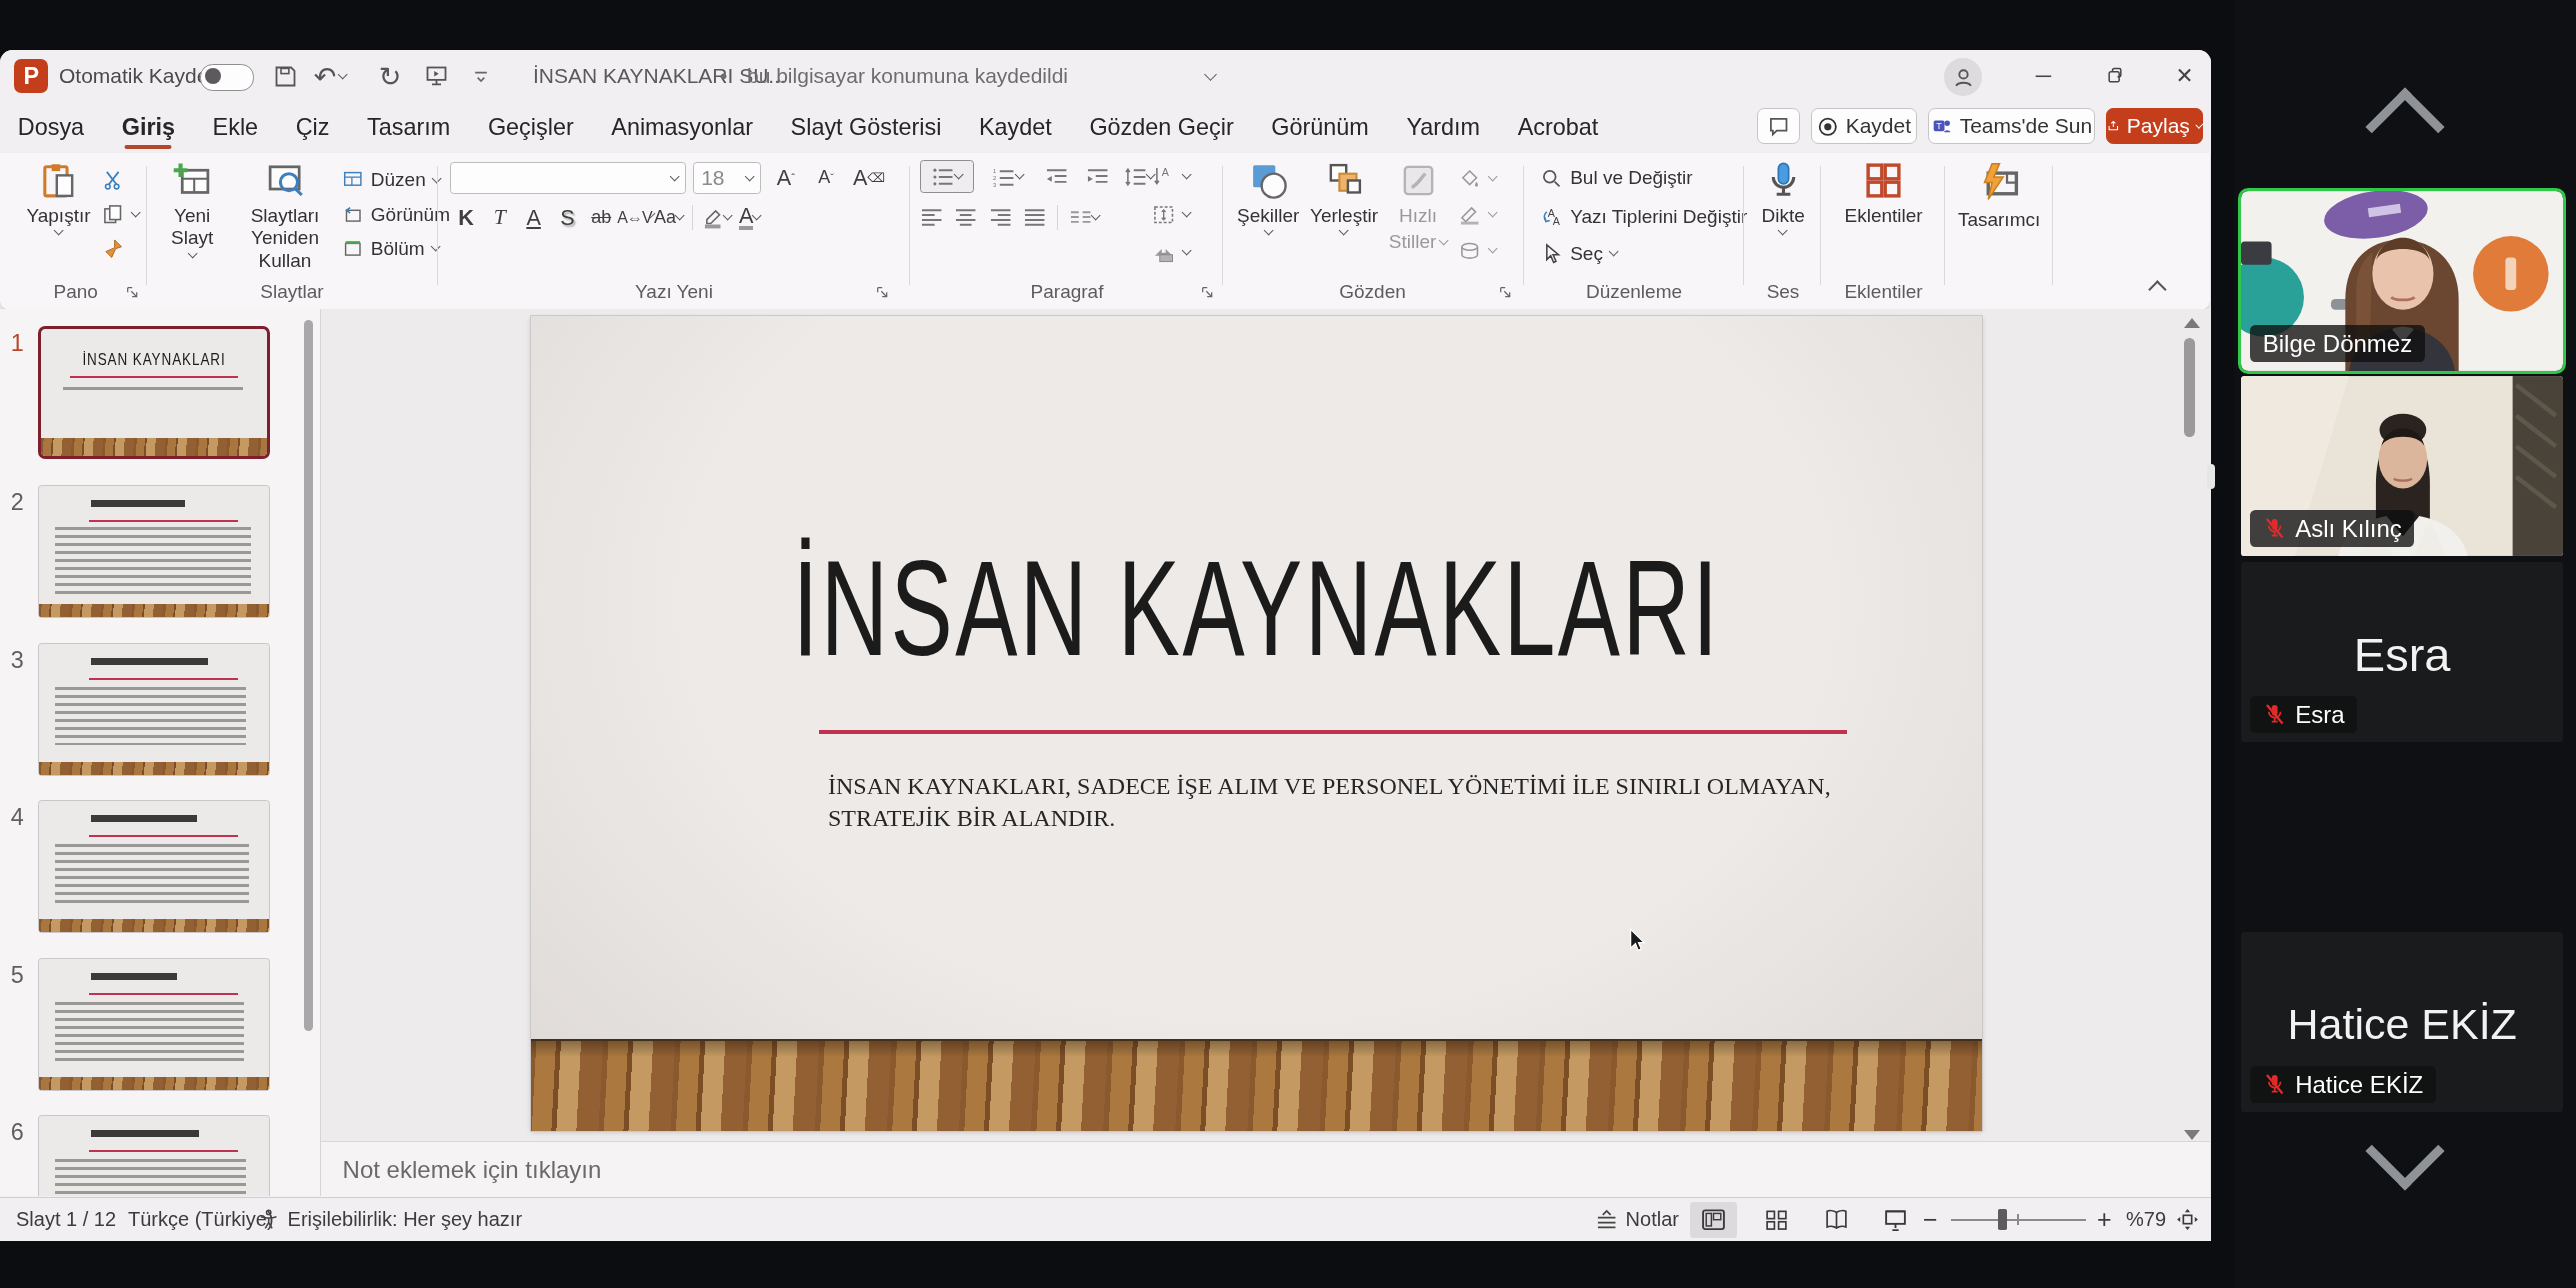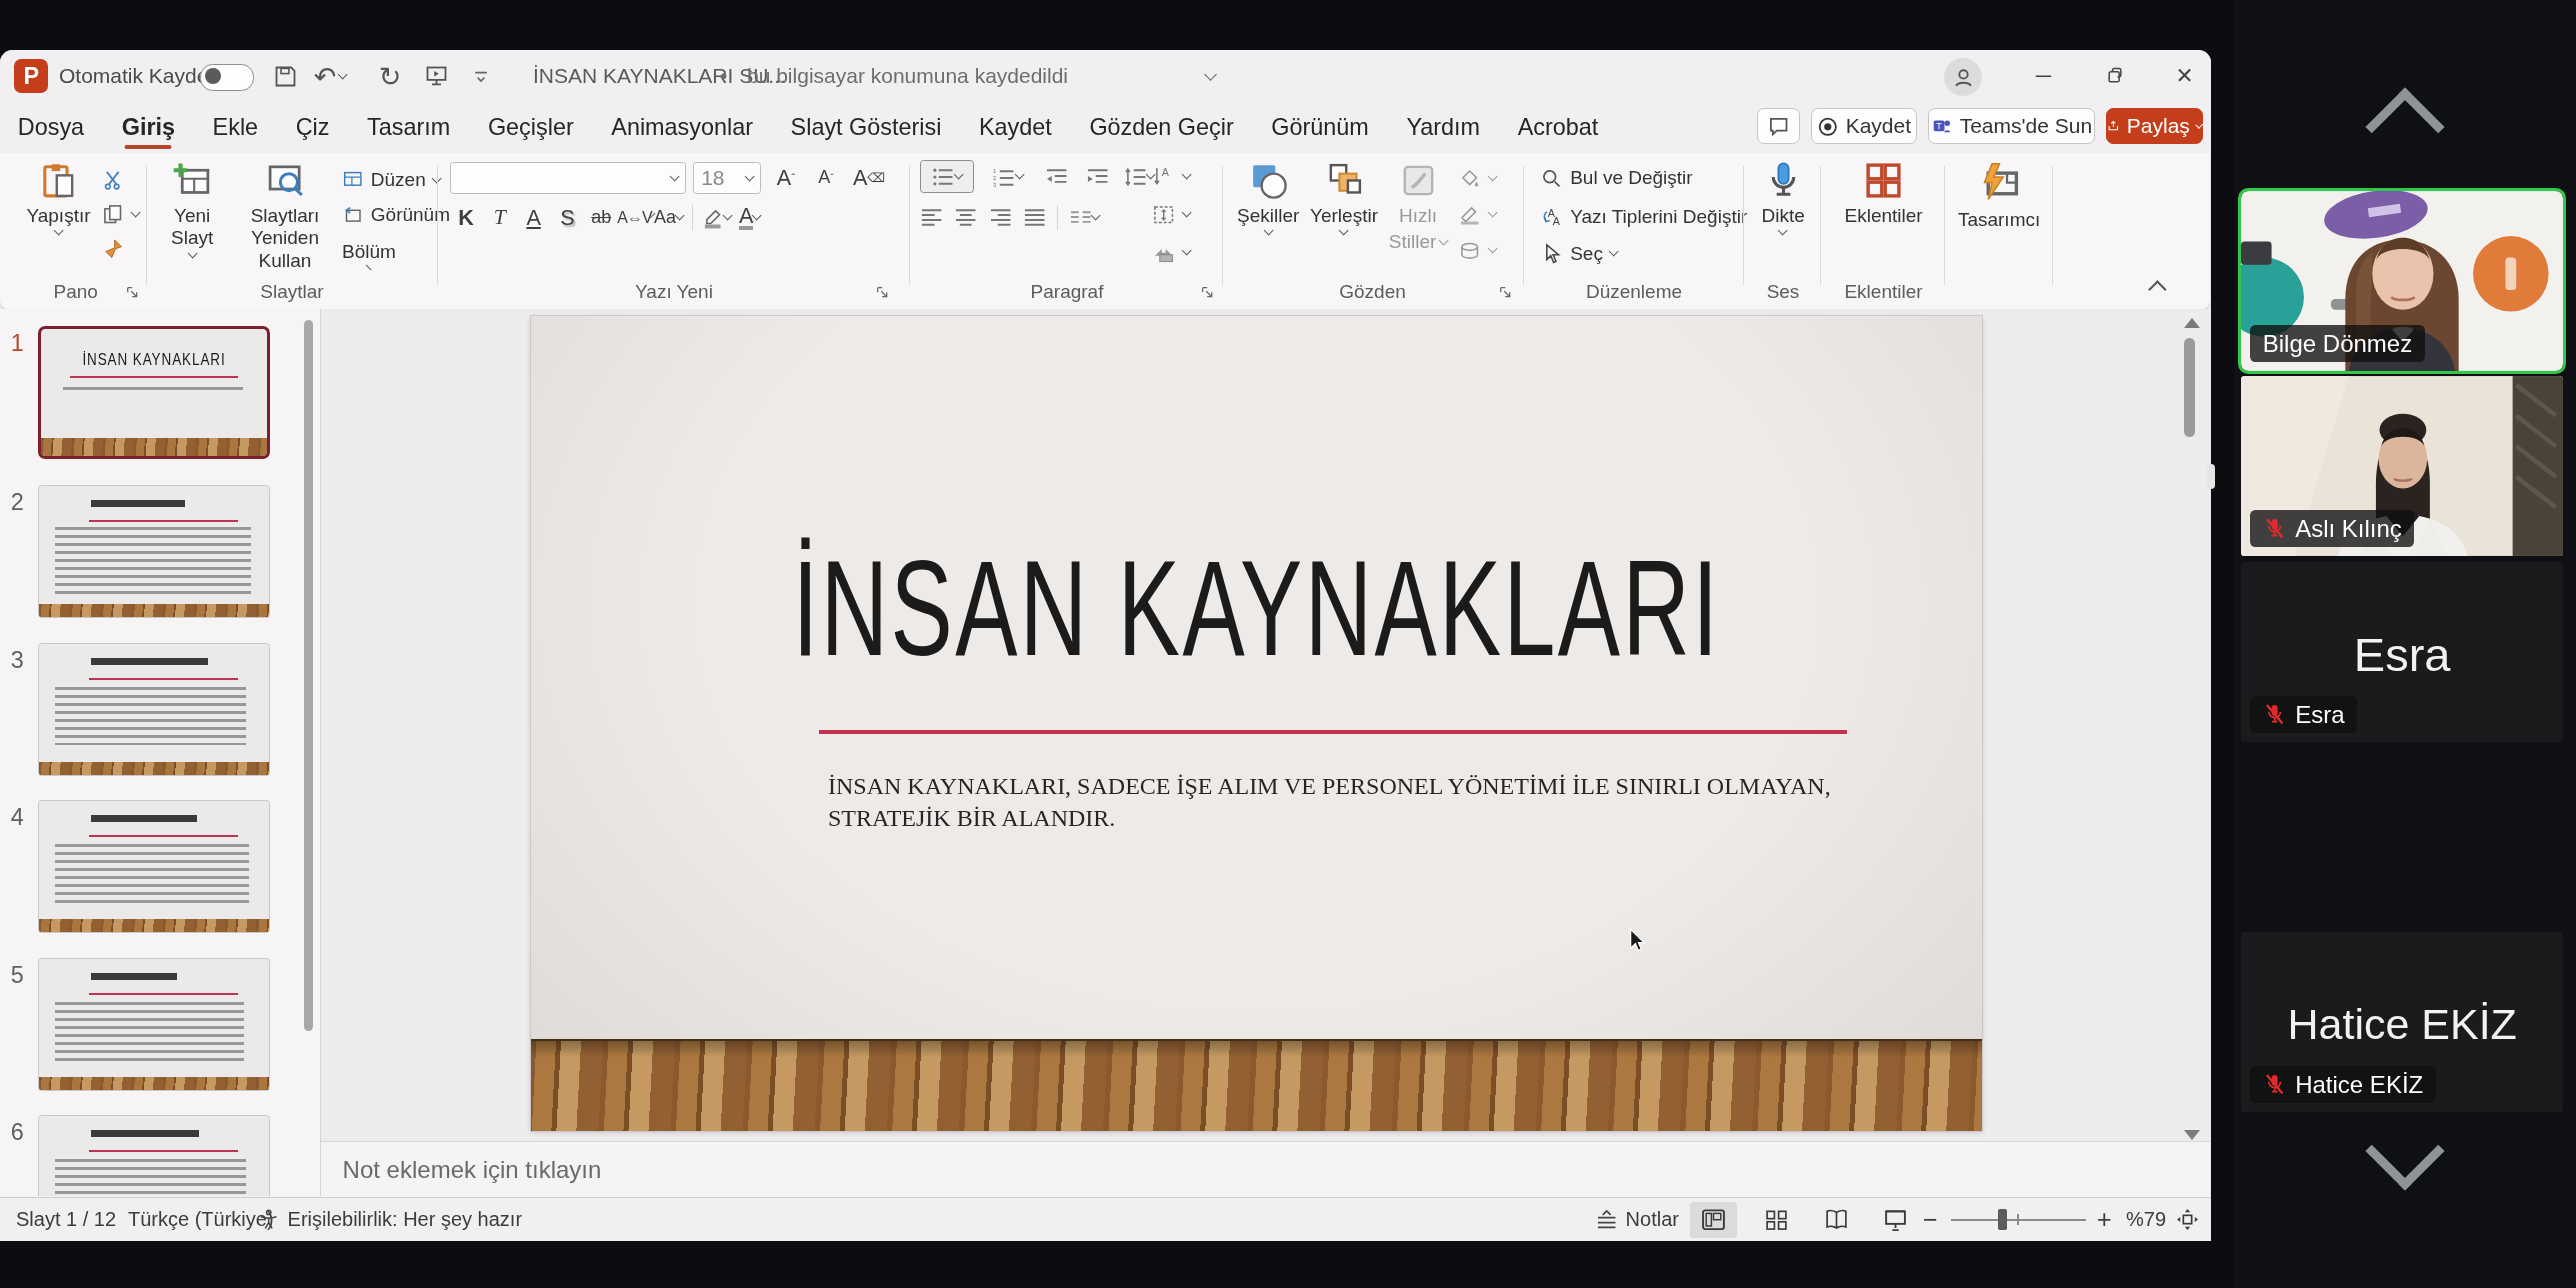--- a/index.html
+++ b/index.html
@@ -288,21 +288,21 @@
           <span>Düzen</span>
             <span class="cv s"></span>
         </div>
         <div class="smallrow" style="left:193px;top:47px;">
           <svg width="21.6" height="21.6" viewBox="0 0 24 24">
               <rect x="5" y="7" width="15" height="12" fill="none" stroke="#666" stroke-width="1.6"></rect>
               <path d="M9 4 5 7l4 3" fill="none" stroke="#3c7fbe" stroke-width="1.8"></path>
             </svg>
           <span>Görünüm</span>
         </div>
-        <div class="smallrow" style="left:193px;top:81px;flex-direction:column;">
+        <div class="smallrow" style="left:193px;top:81px;">
           <svg width="21.6" height="21.6" viewBox="0 0 24 24">
               <rect x="4" y="6" width="16" height="13" fill="none" stroke="#666" stroke-width="1.6"></rect>
               <rect x="4" y="3.5" width="16" height="3" fill="#4ca64c"></rect>
             </svg>
           <span>Bölüm</span>
             <span class="cv s"></span>
         </div>
         <div class="grp-label">Slaytlar</div>
       </div>
       <div class="vdiv" style="left:437px;"></div>

